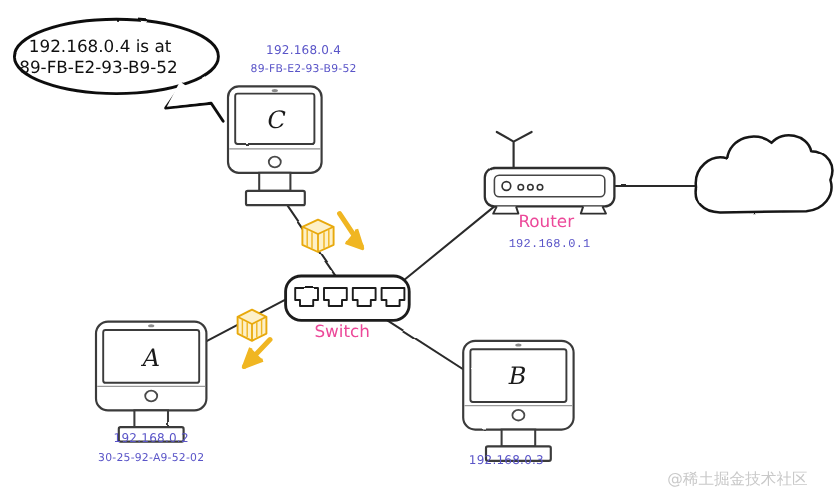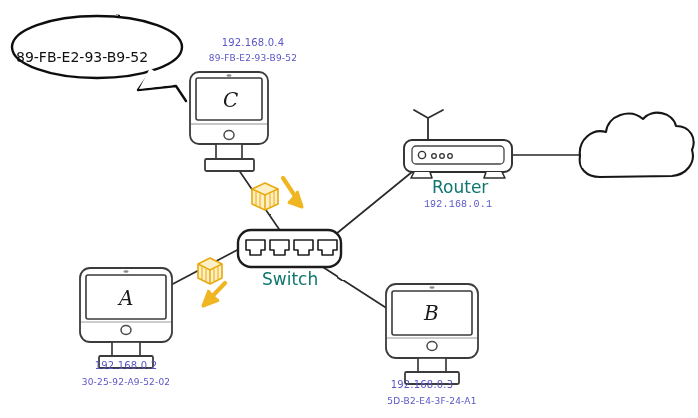--- a/index.html
+++ b/index.html
@@ -29,23 +29,23 @@
     color: #5a55c8;
     font-family: "DejaVu Sans", sans-serif;
     font-size: 10px;
     letter-spacing: 0.2px;
     white-space: nowrap;
     text-align: center;
   }
   .mac-label { font-size: 9px; }
   .device-name {
     position: absolute;
-    color: #0f766e;
-    font-family: "DejaVu Sans", sans-serif;
-    font-size: 17px;
+    color: #ec4899;
+    font-family: "DejaVu Sans", sans-serif;
+    font-size: 14px;
     white-space: nowrap;
     text-align: right;
   }
   .bubble-text {
     position: absolute;
     color: #101010;
     font-family: "DejaVu Sans", sans-serif;
     font-size: 14px;
     line-height: 18px;
     white-space: nowrap;
@@ -202,34 +202,35 @@
         <path d="M12 12 L12 26" fill="none" stroke="#e8a90c" stroke-width="1.5"></path>
         <path d="M4 8.5 L4 21 M8 10.5 L8 23 M16 10.5 L16 23 M20 8.5 L20 21" fill="none" stroke="#f0b622" stroke-width="1.2"></path>
       </g>
       <g>
         <path d="M225 283 L204 305" fill="none" stroke="#f0b622" stroke-width="4.2" stroke-linecap="round"></path>
         <path d="M219 300 L203 306 L209 290" fill="#f0b622" stroke="#f0b622" stroke-width="3" stroke-linejoin="round"></path>
       </g>
     </g>
   </svg>
 
+  <div class="bubble-text" style="left:24px; top:30px;">192.168.0.4 is at</div>
   <div class="bubble-text" style="left:16px; top:48px;">89-FB-E2-93-B9-52</div>
 
   <div class="screen-letter" style="left:223px; top:88px;">C</div>
   <div class="screen-letter" style="left:119px; top:286px;">A</div>
   <div class="screen-letter" style="left:424px; top:301px;">B</div>
 
   <div class="ip-label" style="left:203px; top:37px; width:100px;">192.168.0.4</div>
   <div class="mac-label" style="left:188px; top:53px; width:130px;">89-FB-E2-93-B9-52</div>
 
   <div class="ip-label" style="left:76px; top:360px; width:100px;">192.168.0.2</div>
   <div class="mac-label" style="left:61px; top:377px; width:130px;">30-25-92-A9-52-02</div>
 
   <div class="ip-label" style="left:372px; top:379px; width:100px;">192.168.0.3</div>
-  <div class="mac-label" style="left:367px; top:396px; width:130px;">5D-B2-E4-3F-24-A1</div>
 
   <div class="device-name" style="left:432px; top:177px;">Router</div>
   <div class="ip-label" style="left:408px; top:199px; width:100px;font-family:Liberation Mono, monospace;">192.168.0.1</div>
 
   <div class="device-name" style="left:262px; top:269px;">Switch</div>
 
+  <div class="watermark" style="left:556px; top:390px;">@稀土掘金技术社区</div>
 
 </div>
 
 </body></html>

